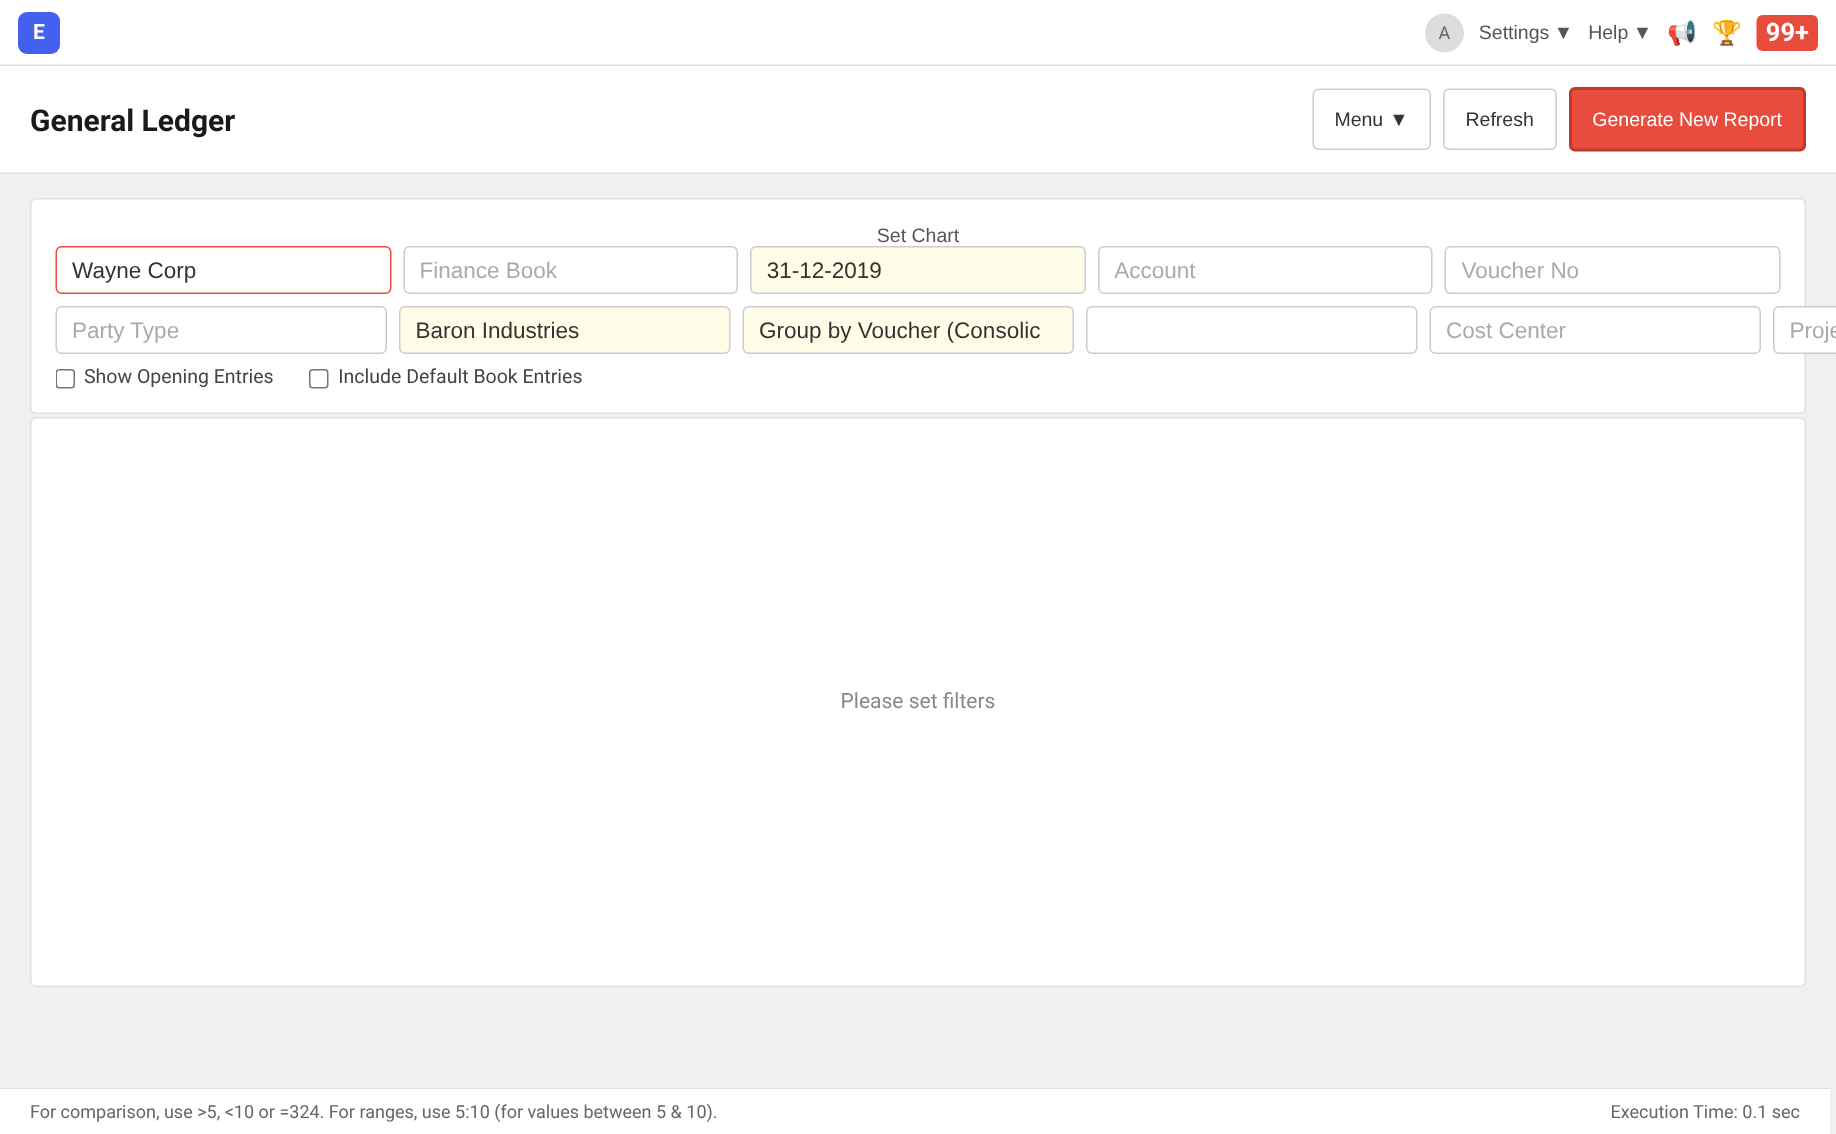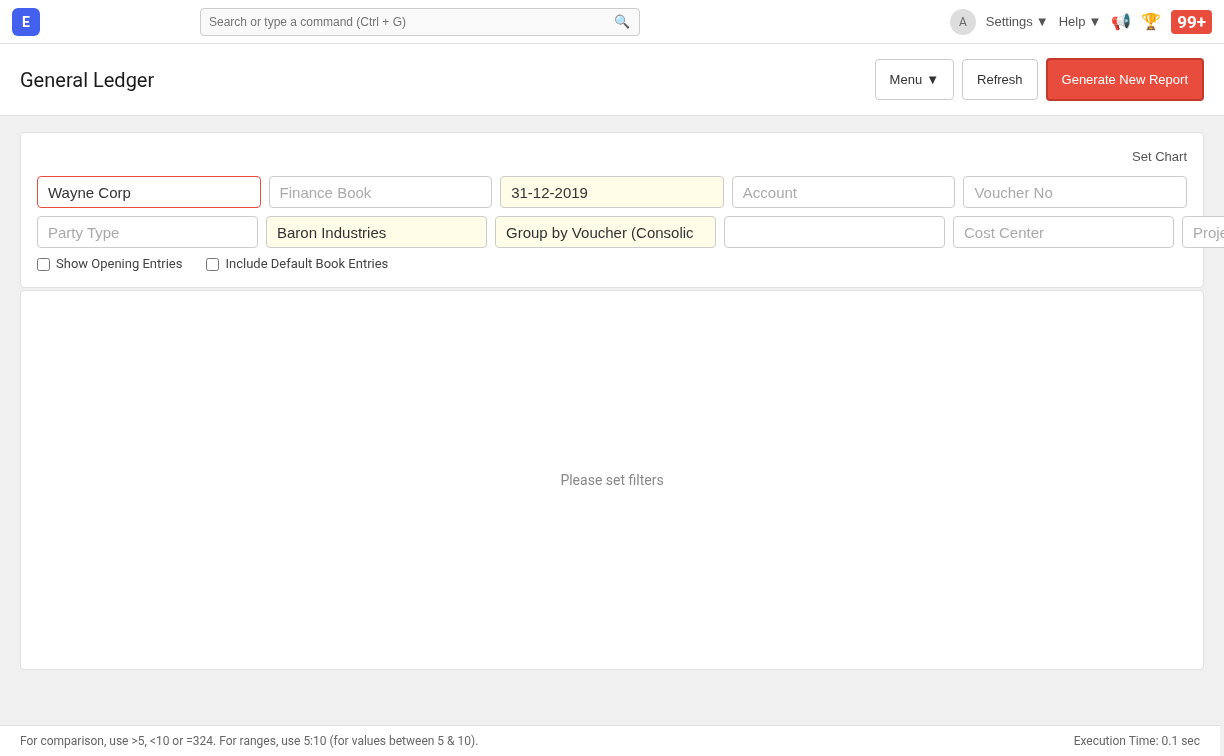--- a/index.html
+++ b/index.html
@@ -39,42 +39,42 @@
       background: #e74c3c; color: #fff; border-radius: 4px; padding: 2px 6px;
       font-size: 17px; font-weight: bold;
     }
     .navbar-icon { font-size: 16px; color: #666; cursor: pointer; }
 
     
     .page-header {
       display: flex; align-items: center; justify-content: space-between;
       padding: 14px 20px; background: #fff; border-bottom: 1px solid #e0e0e0;
     }
-    .page-title { font-size: 20px; font-weight: 400; color: #1a1a1a; }
+    .page-title { font-size: 20px; font-weight: 700; color: #1a1a1a; }
     .page-actions { display: flex; align-items: center; gap: 8px; }
     .btn {
       padding: 12px 14px; border-radius: 4px; border: 1px solid #ccc;
       background: #fff; cursor: pointer; font-size: 13px; color: #333;
     }
     .btn-primary {
       background: #e74c3c; color: #fff; border: 2px solid #c0392b;
       font-weight: 500;
     }
     .btn-menu { display: flex; align-items: center; gap: 4px; }
 
     
     .main-content { padding: 16px 20px; }
 
     
     .filter-box {
       background: #fff; border: 1px solid #e0e0e0; border-radius: 4px; padding: 16px;
       margin-bottom: 2px;
     }
     .filter-box-header {
-      display: flex; justify-content: flex-end; margin-bottom: 12px;
+      display: flex; justify-content: center; 
     }
     .set-chart-btn {
       background: none; border: none; color: #555; font-size: 13px; cursor: pointer;
     }
     .filter-row { display: flex; gap: 8px; margin-bottom: 8px; }
     .filter-input {
       flex: 1; height: 32px; border: 1px solid #ccc; border-radius: 4px;
       padding: 0 10px; font-size: 15px; color: #333; background: #fff; outline: none;
     }
     .filter-input::placeholder { color: #aaa; }
@@ -101,24 +101,20 @@
     }
   </style>
 </head>
 <body>
 
 <nav class="navbar">
   <div class="navbar-logo">
     <span>E</span>
   </div>
 
-  <div class="navbar-search">
-    <input type="text" placeholder="Search or type a command (Ctrl + G)" style="">
-    <span class="navbar-search-icon">🔍</span>
-  </div>
 
   <div class="navbar-right">
     <div class="navbar-avatar">
       <span>A</span>
     </div>
     <button class="navbar-btn">
       <span>Settings</span>
       <span>▼</span>
     </button>
     <button class="navbar-btn">

